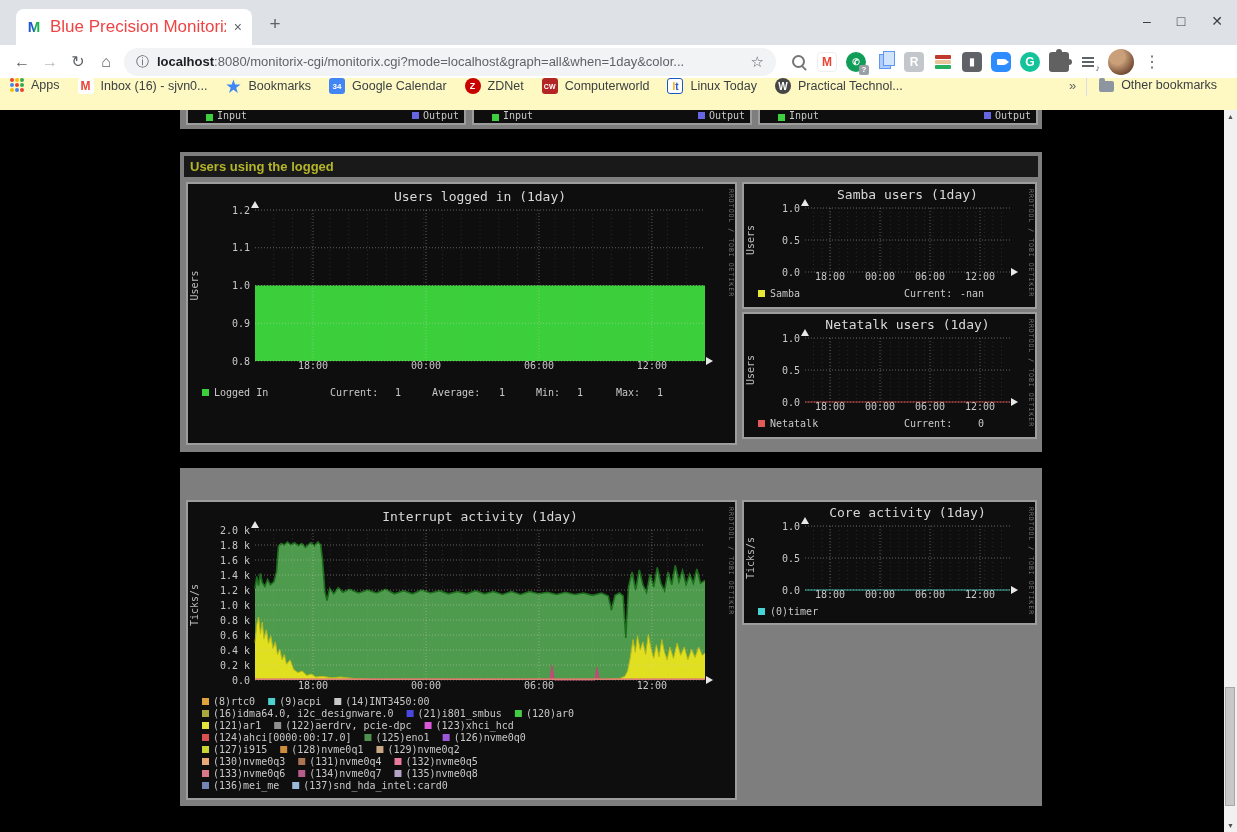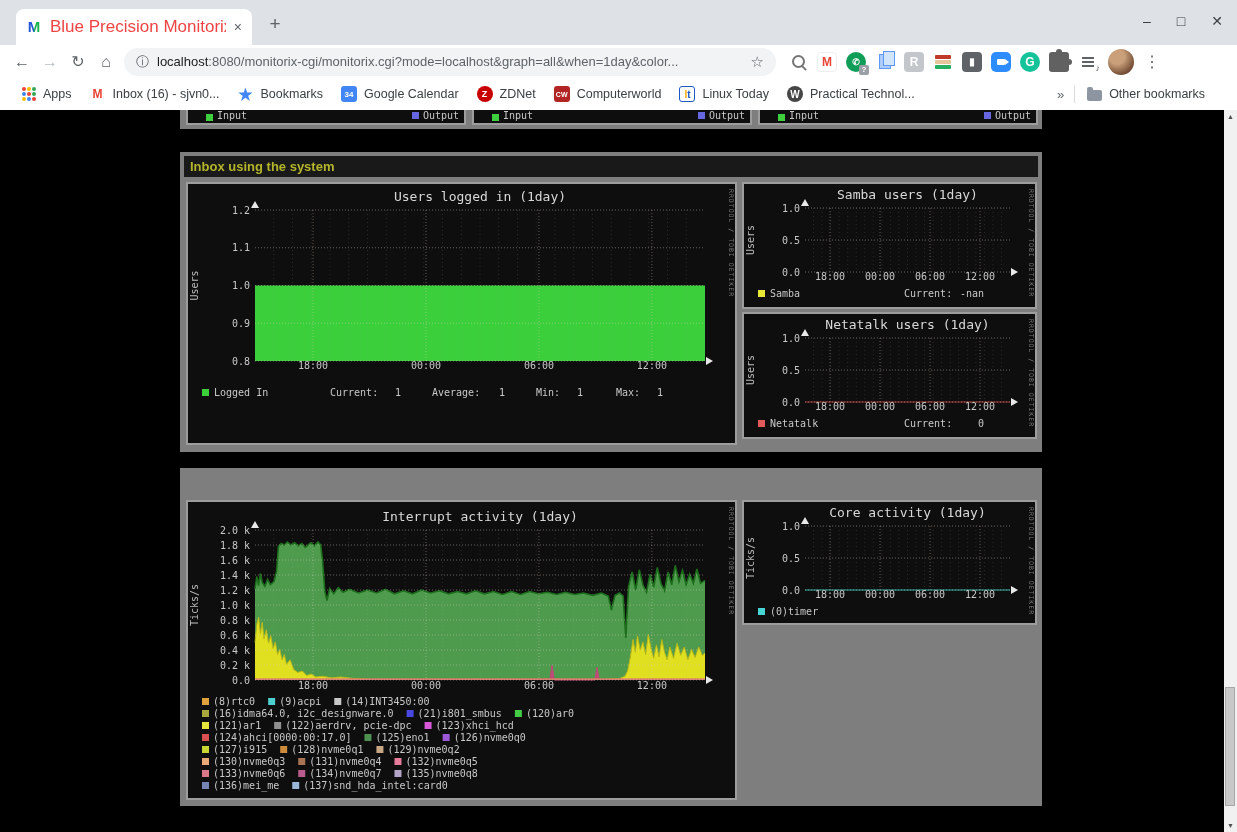--- a/index.html
+++ b/index.html
@@ -43,21 +43,21 @@
   .xi-gram{background:#15c39a;border-radius:50%;color:#fff}
   .xi-puzzle{background:#616161;border-radius:3px}
   .xi-puzzle::before{content:"";position:absolute;top:-3px;left:7px;width:6px;height:6px;background:#616161;border-radius:50%}
   .xi-puzzle::after{content:"";position:absolute;right:-3px;top:7px;width:6px;height:6px;background:#616161;border-radius:50%}
   .xi-playlist{color:#5f6368}
   .xi-playlist i{display:block;width:12px;height:2px;background:#5f6368;box-shadow:0 4px 0 #5f6368,0 8px 0 #5f6368;margin-top:-8px}
   .xi-playlist::after{content:"♪";position:absolute;right:-2px;bottom:-1px;font-size:9px}
   .avatar{width:26px;height:26px;border-radius:50%;background:radial-gradient(circle at 35% 30%,#c9a07a 0 30%,#7a5239 70%,#4a3326);margin-left:10px;flex:0 0 auto}
   .menu-dots{width:20px;text-align:center;color:#5f6368;font-size:16px;margin-left:8px}
 
-  .bookmarksbar{position:absolute;top:78px;left:0;right:0;height:32px;background:#ffffff;display:flex;align-items:center;padding:0 22px;box-sizing:border-box;font-size:12.5px;color:#3c4043}
+  .bookmarksbar{position:absolute;top:78px;left:0;right:0;height:32px;background:#fef9c3;display:flex;align-items:flex-start;padding:0 10px;box-sizing:border-box;font-size:12.5px;color:#3c4043}
   .bm-item{display:flex;align-items:center;gap:7px;margin-right:18px;white-space:nowrap}
   .bi{width:16px;height:16px;border-radius:3px;display:inline-flex;align-items:center;justify-content:center;font-size:9px;font-weight:bold;box-sizing:border-box;flex:0 0 auto}
   .bi-appsgrid{display:grid;grid-template-columns:repeat(3,4px);grid-template-rows:repeat(3,4px);gap:1px;width:auto;height:auto}
   .bi-appsgrid b{width:4px;height:4px;border-radius:50%}
   .bi-gmail{background:#fff;color:#ea4335;font-size:12px}
   .bi-star{color:#4285f4;font-size:16px}
   .bi-cal{background:#4285f4;color:#fff;font-size:8px}
   .bi-zdnet{background:#c80000;border-radius:50%;color:#fff;font-size:9px}
   .bi-cw{background:#b32424;color:#fff;font-size:7px}
   .bi-lt{background:#fff;border:1px solid #1a57c2;font-size:10px}
@@ -129,21 +129,21 @@
   </div>
 </div>
 
 <div class="toolbar">
   <div class="navbtn">←</div>
   <div class="navbtn disabled">→</div>
   <div class="navbtn">↻</div>
   <div class="navbtn">⌂</div>
   <div class="addressbar">
     <span class="info-ic">ⓘ</span>
-    <span class="url"><b class="host" style="font-weight:normal">localhost</b><span class="rest">:8080/monitorix-cgi/monitorix.cgi?mode=localhost&amp;graph=all&amp;when=1day&amp;color...</span></span>
+    <span class="url"><b class="host" style="font-weight:bold">localhost</b><span class="rest">:8080/monitorix-cgi/monitorix.cgi?mode=localhost&amp;graph=all&amp;when=1day&amp;color...</span></span>
     <span class="star-ic">☆</span>
   </div>
   <div class="ext-row" id="ext-icons">
       <span class="xi xi-search">
         <i></i>
       </span>
       <span class="xi xi-gmail">M</span>
       <span class="xi xi-chat">✆</span>
       <span class="xi xi-copy">
         <i></i>
@@ -234,21 +234,21 @@
         <span class="pl"><span class="sq7" style="background:#3ecf3e"></span>Input</span>
         <span class="pr"><span class="sq7" style="background:#6666e0"></span>Output</span>
       </div>
       <div class="pbox" style="left: 578px;">
         <span class="pl"><span class="sq7" style="background:#3ecf3e"></span>Input</span>
         <span class="pr"><span class="sq7" style="background:#6666e0"></span>Output</span>
       </div>
     </div>
 
   <div class="graysec" id="section-users">
-    <div class="sec-header">Inbox using the system</div>
+    <div class="sec-header">Users using the logged</div>
     <div class="gbox" id="chart-users"><svg width="547" height="259">
           <rect x="67" y="101.5" width="450" height="75.5" fill="#3ccf3c"></rect>
           <line x1="67" y1="26" x2="517" y2="26" stroke="rgba(225,210,195,0.42)" stroke-dasharray="1,2"></line>
           <text x="62" y="29.5" text-anchor="end" class="ctick">1.2</text>
           <line x1="67" y1="63.75" x2="517" y2="63.75" stroke="rgba(225,210,195,0.42)" stroke-dasharray="1,2"></line>
           <text x="62" y="67.25" text-anchor="end" class="ctick">1.1</text>
           <line x1="67" y1="101.5" x2="517" y2="101.5" stroke="rgba(225,210,195,0.42)" stroke-dasharray="1,2"></line>
           <text x="62" y="105" text-anchor="end" class="ctick">1.0</text>
           <line x1="67" y1="139.25" x2="517" y2="139.25" stroke="rgba(225,210,195,0.42)" stroke-dasharray="1,2"></line>
           <text x="62" y="142.75" text-anchor="end" class="ctick">0.9</text>

